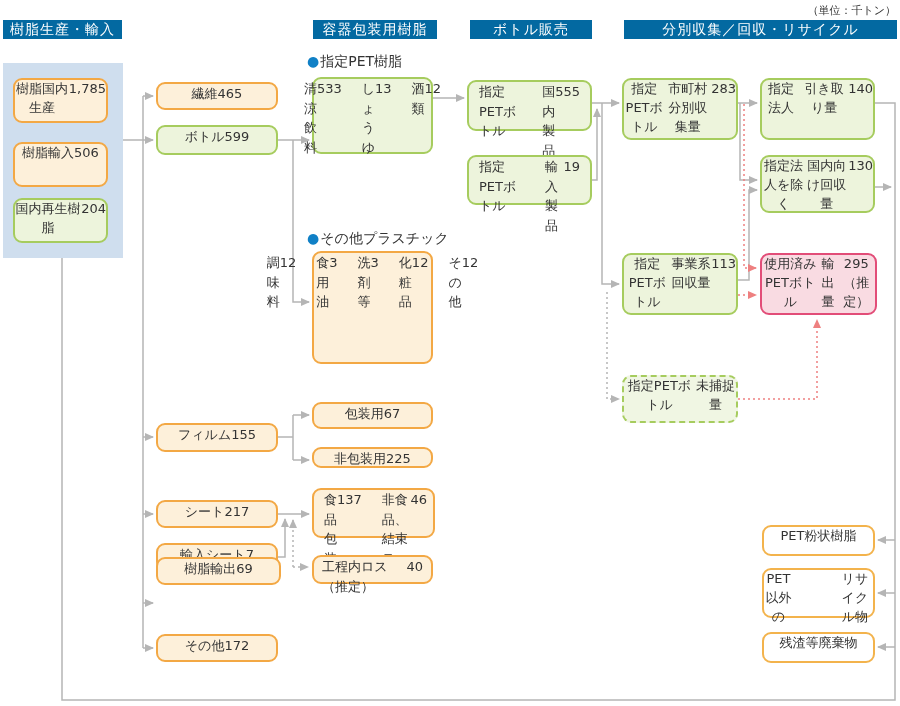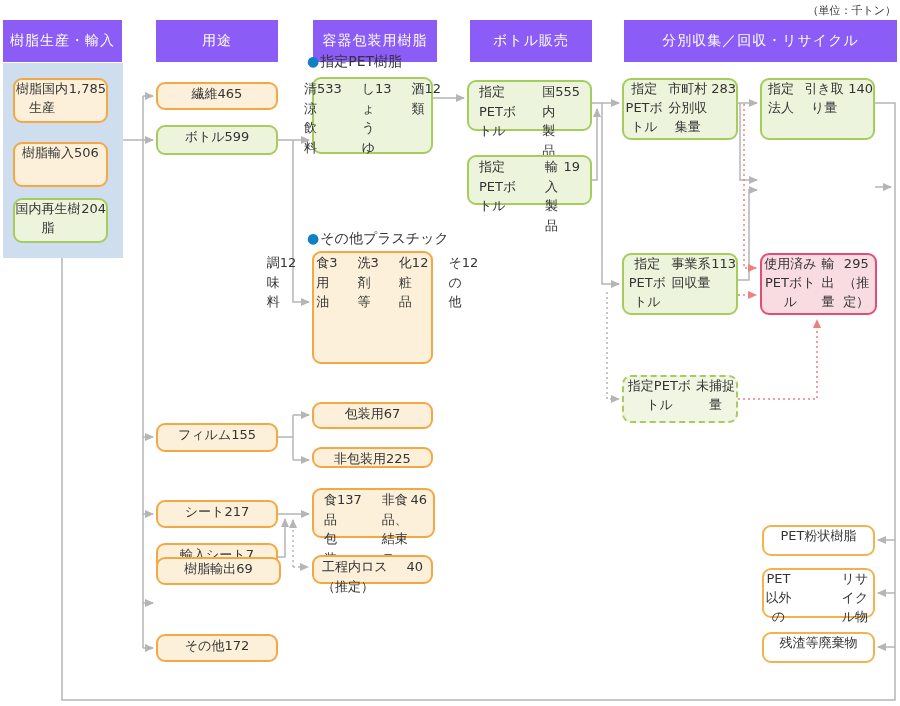--- a/index.html
+++ b/index.html
@@ -1,19 +1,19 @@
 <!DOCTYPE html>
 <html><head>
 <meta charset="utf-8">
 <style>
   html,body{margin:0;padding:0;background:#fff;}
   #stage{position:relative;width:900px;height:706px;background:#fff;overflow:hidden;
          font-family:"DejaVu Sans","Liberation Sans",sans-serif;color:#333;}
   svg.lines{position:absolute;left:0;top:0;z-index:1;}
-  .hdr{position:absolute;top:20px;height:42px;background:#8b5cf6;color:#fff;
+  .hdr{position:absolute;top:20px;height:19px;background:#0369a1;color:#fff;
        font-size:14px;display:flex;align-items:center;justify-content:center;z-index:2;letter-spacing:1px;}
   .unit{position:absolute;top:3px;right:4px;font-size:11px;color:#333;z-index:2;}
   .panel{position:absolute;left:3px;top:63px;width:120px;height:195px;background:#cfdeee;z-index:1;}
   .box{position:absolute;box-sizing:border-box;border-radius:9px;border:2px solid #4d7c0f;
        font-size:13px;color:#333;display:flex;flex-direction:row;justify-content:center;
        background:#fff;line-height:1.5;z-index:2;}
   .o{border-color:#f3a844;background:#fdf0da;}
   .g{border-color:#a6cc5e;background:#edf4dc;}
   .p{border-color:#e24d78;background:#f9dbe2;}
   .w{border-color:#f3b34c;background:#ffffff;}
@@ -75,21 +75,20 @@
     </g>
     <g stroke="#ee8080" stroke-width="1.5" fill="none" stroke-dasharray="2 3">
       <path d="M744,104 V268 H756" marker-end="url(#mr)"></path>
       <path d="M738,295 H756" marker-end="url(#mr)"></path>
       <path d="M738,399 H817 V320" marker-end="url(#mr)"></path>
     </g>
   </svg>
 
   <div class="unit">（単位：千トン）</div>
   <div class="hdr" style="left:3px;width:119px;">樹脂生産・輸入</div>
-  <div class="hdr" style="left:156px;width:122px;">用途</div>
   <div class="hdr" style="left:313px;width:124px;">容器包装用樹脂</div>
   <div class="hdr" style="left:470px;width:122px;">ボトル販売</div>
   <div class="hdr" style="left:624px;width:273px;">分別収集／回収・リサイクル</div>
 
   <div class="panel"></div>
   <div class="box o ctr" style="left:13px;top:78px;width:95px;height:45px;">
     <div>樹脂国内生産</div>
     <div>1,785</div>
   </div>
   <div class="box o ctr" style="left:13px;top:142px;width:95px;height:45px;">
@@ -233,20 +232,25 @@
   <div class="box g ctr" style="left:622px;top:78px;width:116px;height:62px;">
     <div>指定PETボトル</div>
     <div>市町村分別収集量</div>
     <div>283</div>
   </div>
   <div class="box g ctr" style="left:760px;top:78px;width:115px;height:62px;">
     <div>指定法人</div>
     <div>引き取り量</div>
     <div>140</div>
   </div>
+  <div class="box g ctr" style="left:760px;top:155px;width:115px;height:58px;">
+    <div>指定法人を除く</div>
+    <div>国内向け回収量</div>
+    <div>130</div>
+  </div>
   <div class="box g ctr" style="left:622px;top:253px;width:116px;height:62px;">
     <div>指定PETボトル</div>
     <div>事業系回収量</div>
     <div>113</div>
   </div>
   <div class="box p ctr" style="left:760px;top:253px;width:117px;height:62px;">
     <div>使用済みPETボトル</div>
     <div>輸出量</div>
     <div>295（推定）</div>
   </div>

